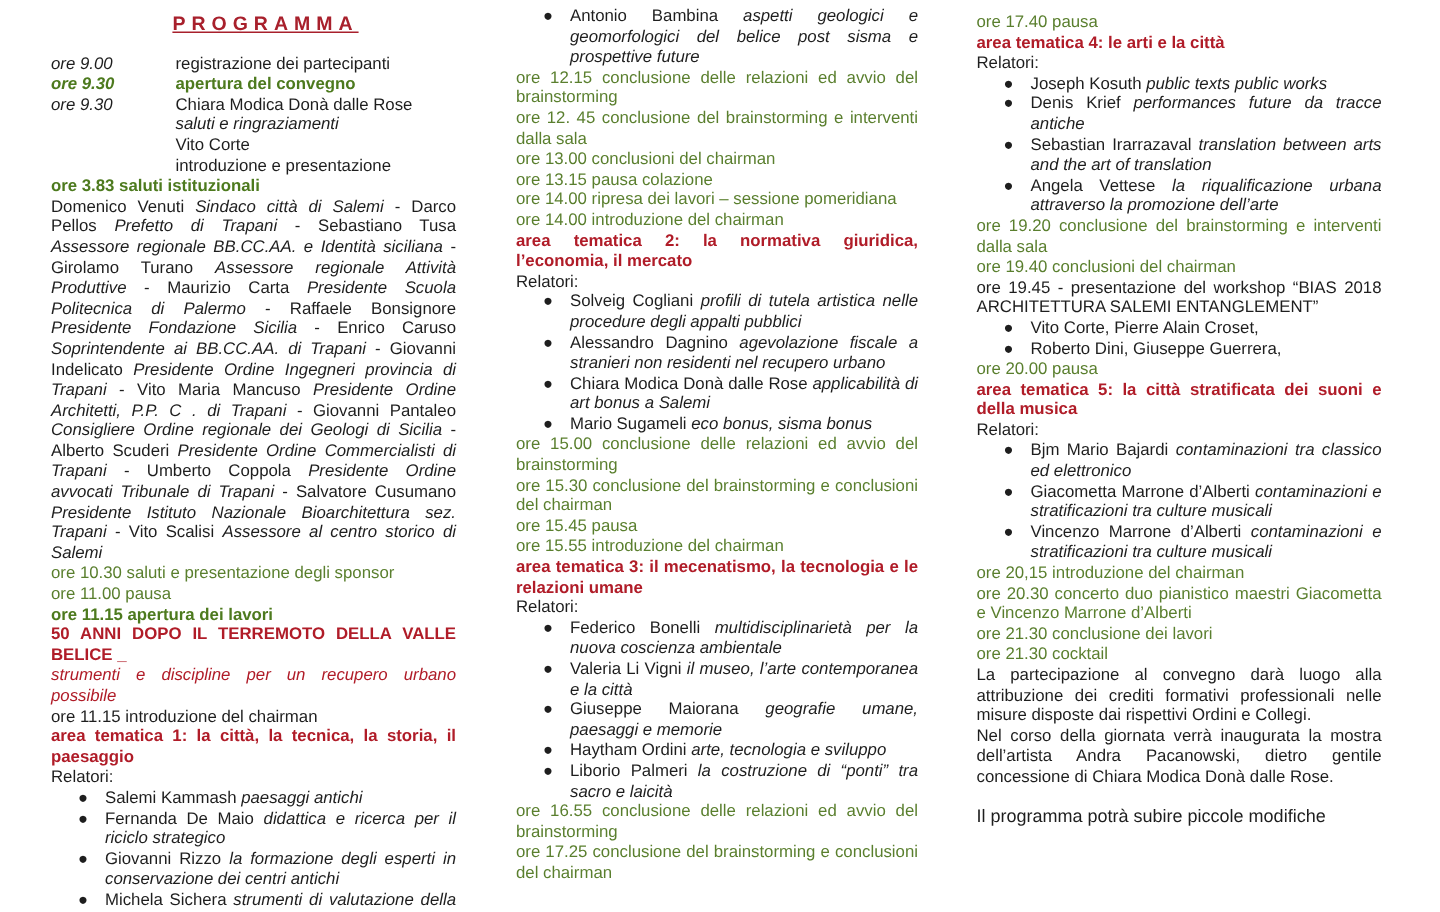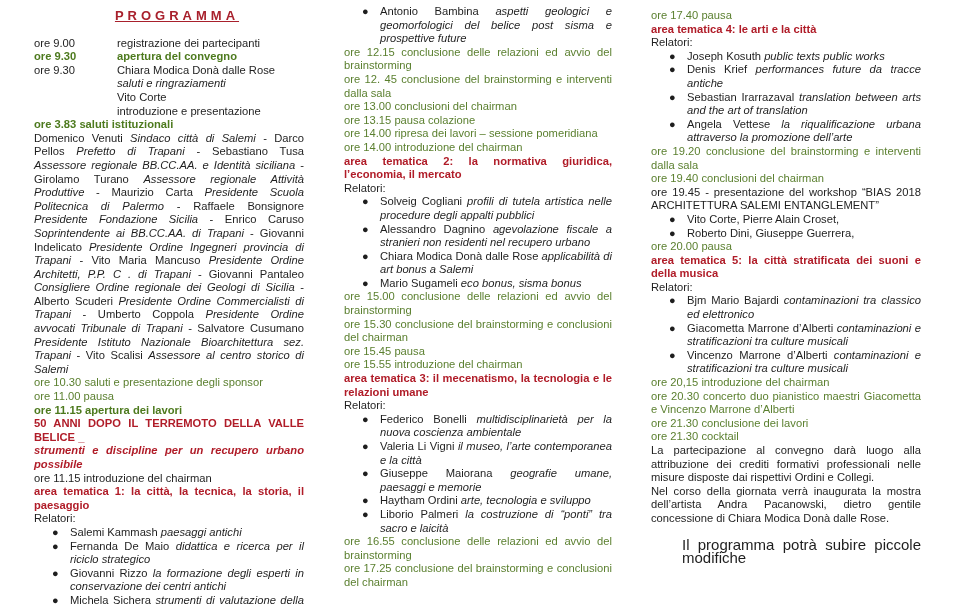--- a/index.html
+++ b/index.html
@@ -7,30 +7,30 @@
          font-family:"Liberation Sans", sans-serif; color:#1e1e1e; font-size:11.2px; line-height:13.6px; }
   .col { position:absolute; top:0; }
   #col1 { left:34px; width:270px; }
   #col2 { left:344px; width:268px; }
   #col3 { left:651px; width:270px; }
   .title { text-align:center; color:#a8202c; font-weight:bold; letter-spacing:4px; font-size:13px; margin:9px 0 14px 0; padding-left:16px;text-decoration:underline; }
   .line { text-align:justify; margin:0; }
   .green { color:#5a7f2e; }
   .green-b { color:#4d7a1e; font-weight:bold; }
   .red-b { color:#b01c28; font-weight:bold; }
-  .red-bi { color:#b01c28; font-weight:bold; font-style:italic; }
+  .red-bi { color:#b01c28; font-weight:normal; font-style:italic; }
   .plain { color:#1e1e1e; }
   .sched { display:flex; }
-  .sched .t { width:83px; flex:none; }
+  .sched .t { width:83px; flex:none;font-style:italic; }
   .sched .d { flex:1; }
   i, .it { font-style:italic; }
   ul.speakers { list-style:none; margin:0; padding:0; }
   ul.speakers li { position:relative; padding-left:36px; text-align:justify; }
   ul.speakers li .bullet { position:absolute; left:18px; top:0; font-size:11px; }
-  .note { font-size:15px; margin-top:12px;margin-left:31px; }
+  .note { font-size:12px; margin-top:12px; }
 </style>
 </head>
 <body>
 
 <div class="col" id="col1">
   <div class="title">PROGRAMMA</div>
 
   <div class="sched plain">
     <span class="t">ore 9.00</span>
     <span class="d">registrazione dei partecipanti</span>

